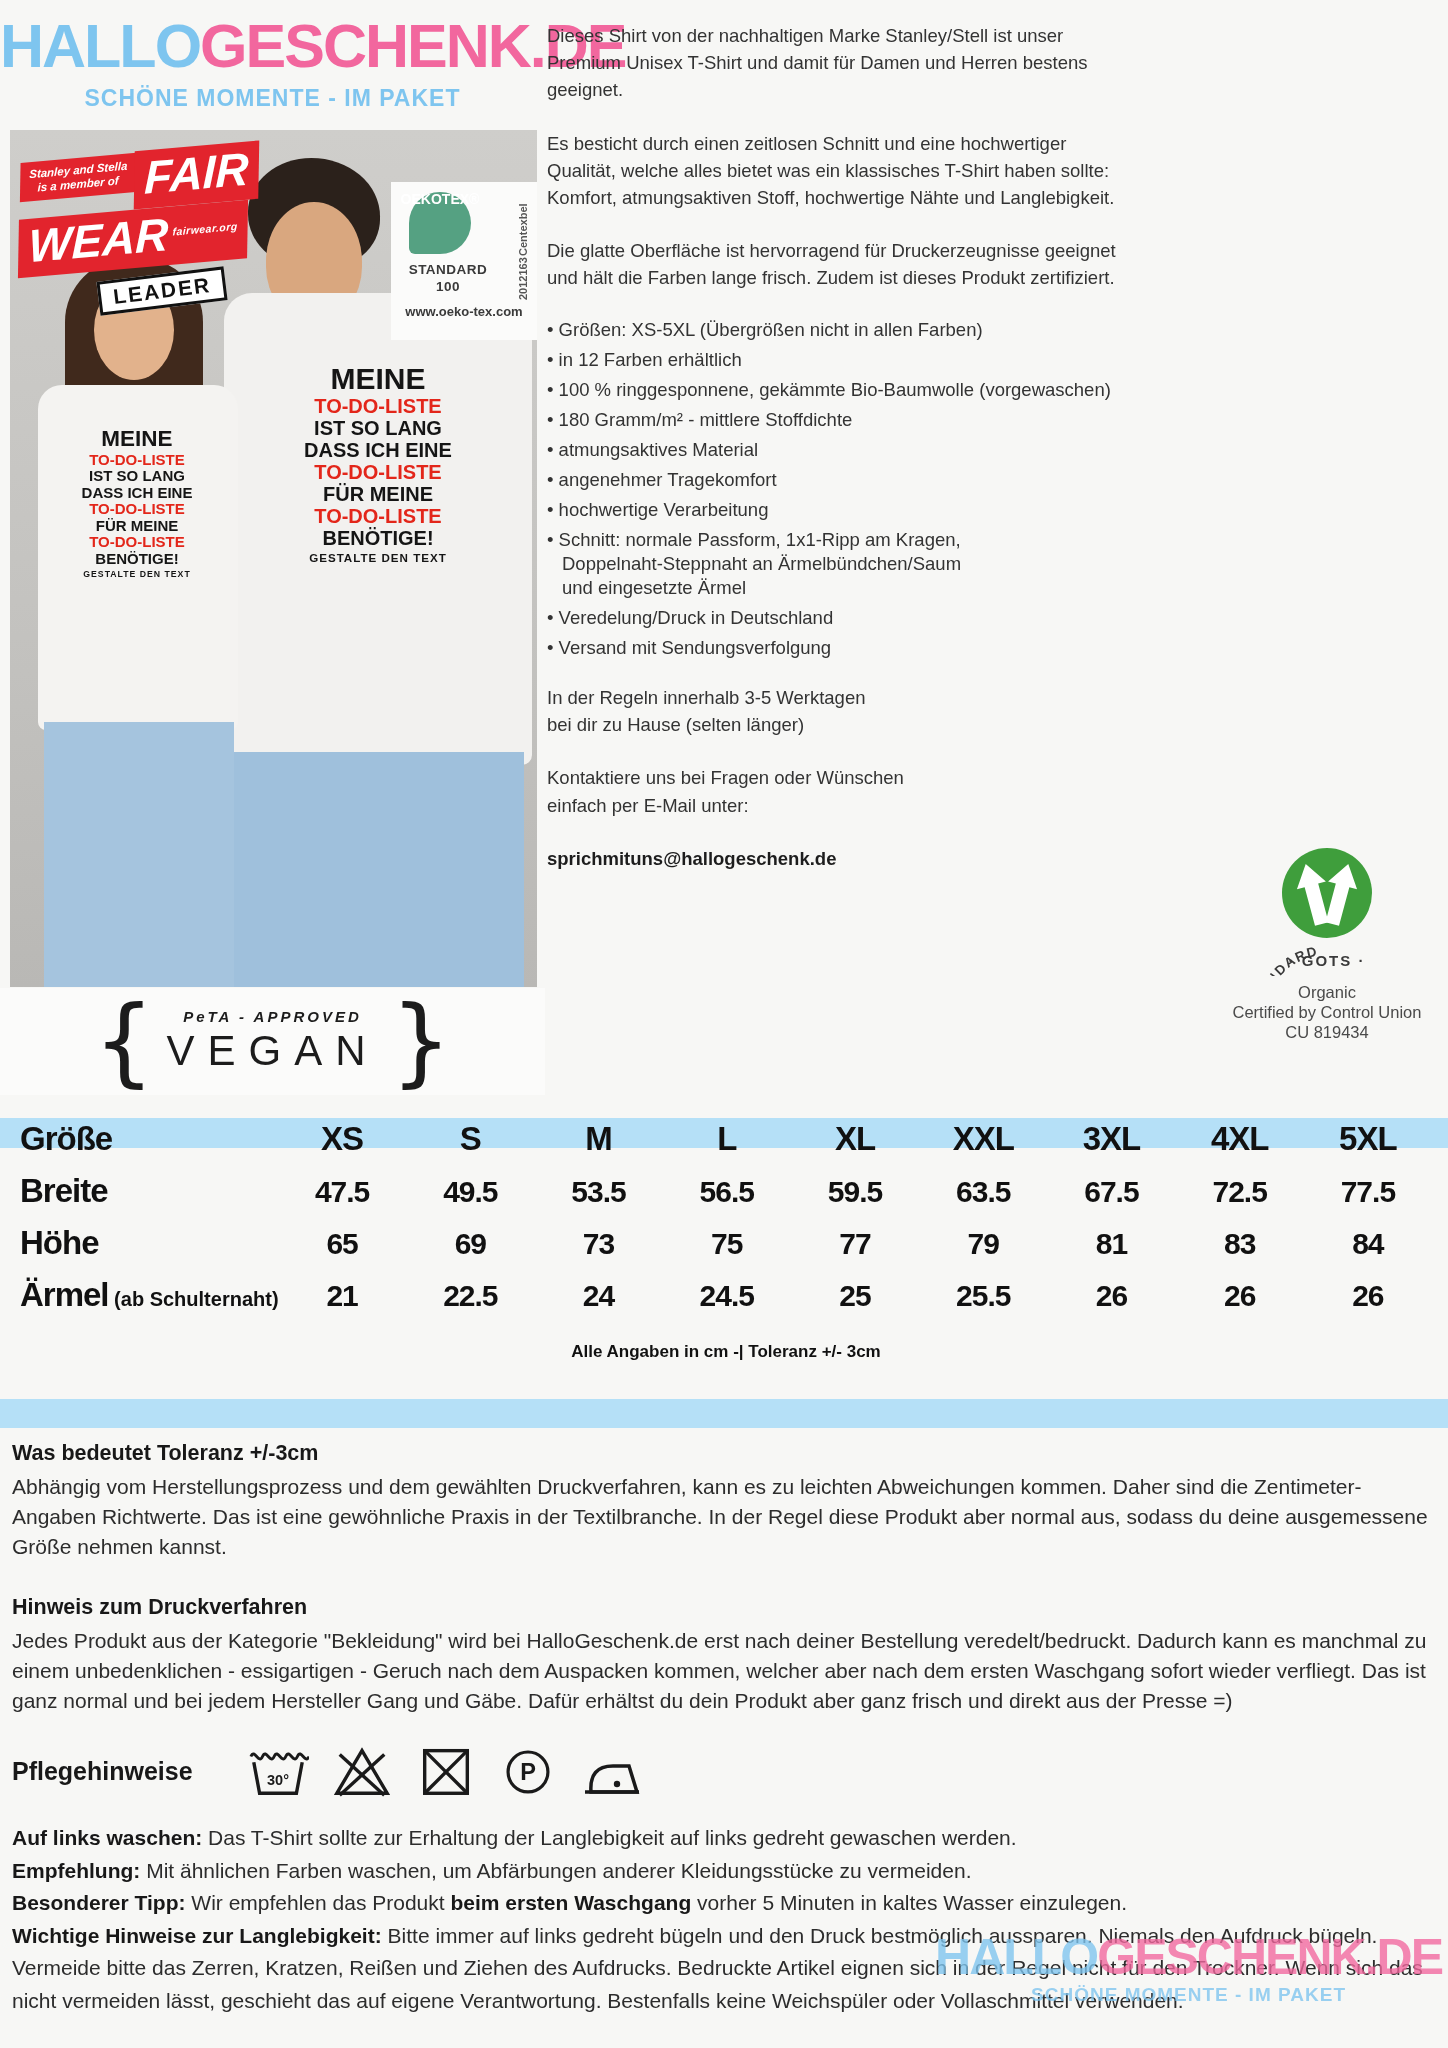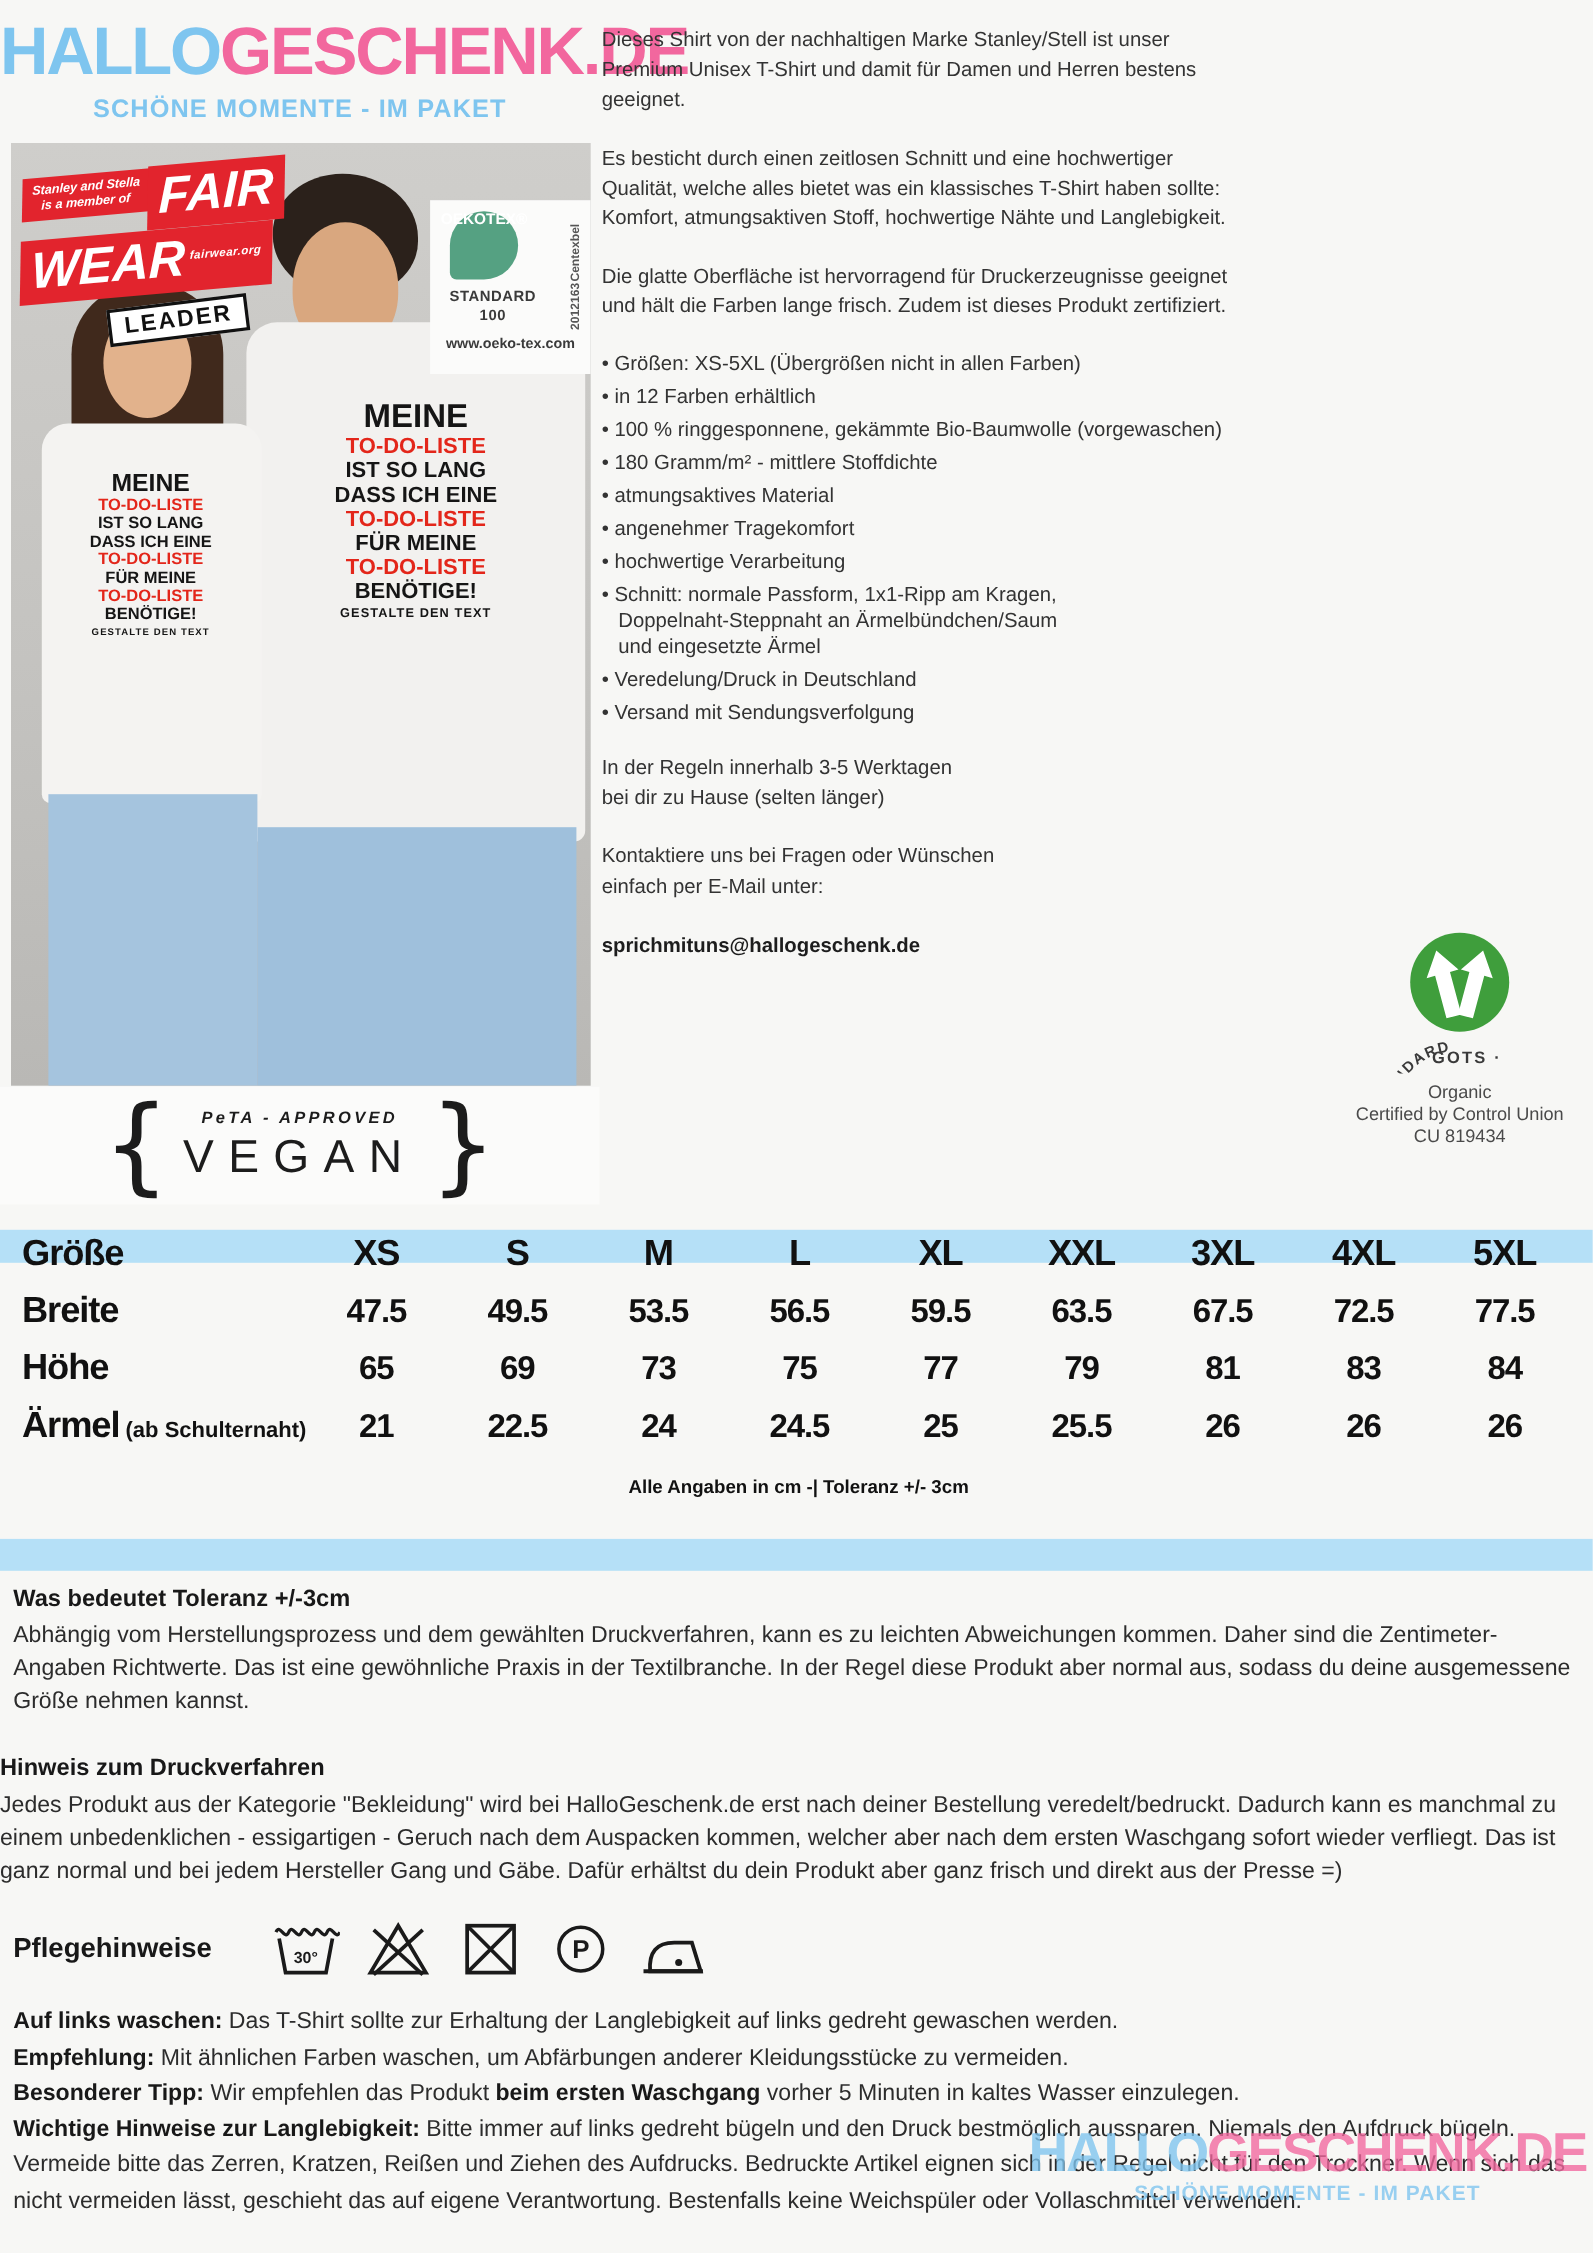--- a/index.html
+++ b/index.html
@@ -91,21 +91,21 @@
   .trow { display:grid; grid-template-columns:258px repeat(9,1fr); align-items:baseline; height:52px; }
   .trow-last { height:56px; }
   .tlabel { font-size:33px; font-weight:800; letter-spacing:-1px; white-space:nowrap; }
   .tnote { font-size:20px; font-weight:700; letter-spacing:0; }
   .tcell { font-size:30px; font-weight:800; text-align:center; letter-spacing:-1px; }
   .thead .tcell { font-size:33px; }
   .tfoot { text-align:center; font-size:17px; font-weight:800; margin-top:10px; color:#111; }
 
   
   .info-1 { position:absolute; left:12px; top:1441px; width:1428px; }
-  .info-2 { position:absolute; left:0; top:1595px; width:1428px; }
+  .info-2 { position:absolute; left:12px; top:1595px; width:1428px; }
   .info-heading { font-size:21.5px; font-weight:800; color:#181818; margin-bottom:6px; }
   .info-body { font-size:21px; line-height:1.43; color:#2c2c2c; }
 
   
   .care-row { position:absolute; left:12px; top:1742px; width:1428px; display:flex; align-items:center; gap:24px; }
   .care-heading { font-size:25px; font-weight:800; color:#181818; margin-right:30px; }
   .care-icons { display:flex; gap:22px; align-items:center; }
   .care-tips { position:absolute; left:12px; top:1822px; width:1428px; font-size:21px; line-height:1.55; color:#2c2c2c; }
   .tip-lead { font-weight:800; color:#181818; }
 

